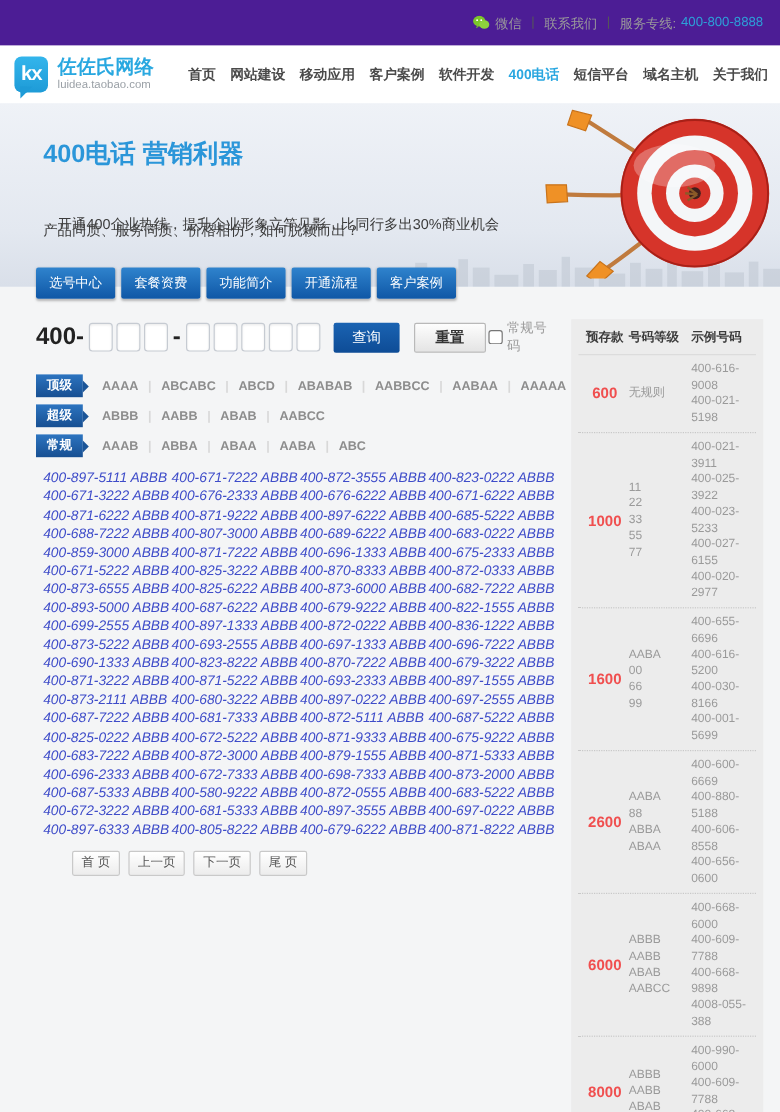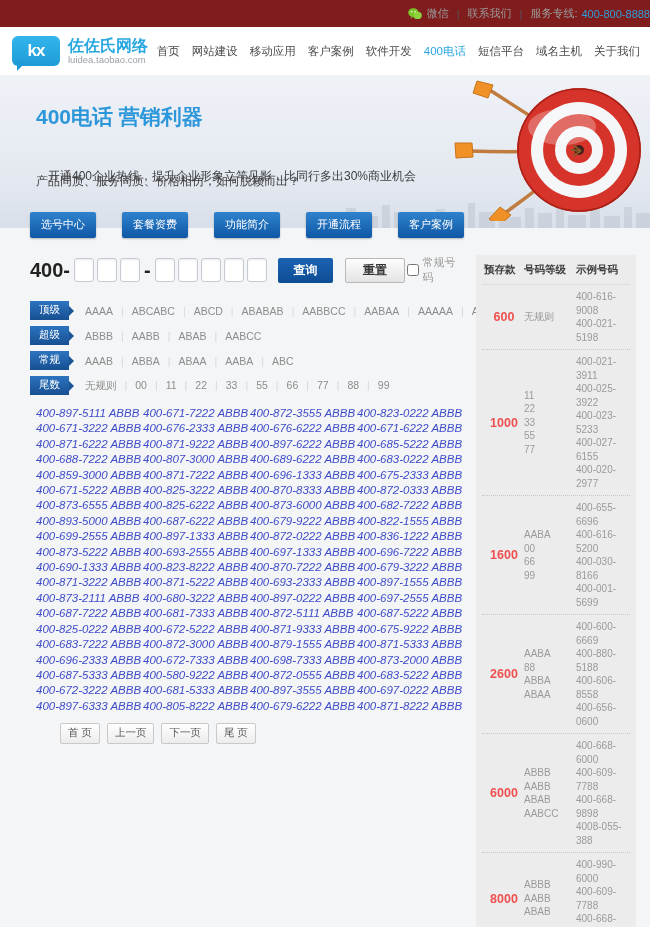--- a/index.html
+++ b/index.html
@@ -1,81 +1,81 @@
 <!DOCTYPE html>
 <html><head>
 <meta charset="utf-8">
 <style>
   * { margin:0; padding:0; box-sizing:border-box; }
   body { width:650px; font-family:"Liberation Sans","DejaVu Sans",sans-serif; background:#fff; }
   a { text-decoration:none; cursor:pointer; }
 
   
-  .topbar { height:27px; background:#7f1d1d; display:flex; align-items:center; justify-content:flex-end; font-size:11px; color:#9a9a9a; }
+  .topbar { height:38px; background:#4c1d95; display:flex; align-items:center; justify-content:flex-end; padding-right:14px; font-size:11px; color:#9a9a9a; }
   .topbar a { color:#9a9a9a; }
   .tsep { margin:0 8px; color:#55555a; }
   .tsep::before { content:"|"; }
   .hotline-num { color:#2d9fd8; margin-left:4px; }
   .wx-ico { display:inline-block; margin-right:5px; line-height:0; }
 
   
   .header { height:48px; background:#fff; display:flex; align-items:center; padding:0 8px 0 12px; }
   .logo { display:flex; align-items:center; }
-  .logo-mark { position:relative; width:48px; height:30px; background:linear-gradient(180deg,#33b5ec,#1e9bd7); border-radius:6px; color:#fff; font-weight:bold; font-size:17px; display:flex; align-items:center; justify-content:center; letter-spacing:-1px; }
+  .logo-mark { position:relative; width:28px; height:30px; background:linear-gradient(180deg,#33b5ec,#1e9bd7); border-radius:6px; color:#fff; font-weight:bold; font-size:17px; display:flex; align-items:center; justify-content:center; letter-spacing:-1px; }
   .logo-mark::after { content:""; position:absolute; left:5px; bottom:-5px; border:5px solid transparent; border-top-color:#1e9bd7; border-left-color:#1e9bd7; }
   .logo-text { margin-left:8px; }
   .logo-name { color:#29a8e0; font-weight:bold; font-size:16px; line-height:17px; }
   .logo-domain { color:#9aa0a6; font-size:9.5px; }
   .nav { margin-left:auto; display:flex; gap:8px; align-items:center; white-space:nowrap; }
-  .nav a { color:#4a4a4a; font-size:11.5px; padding:4px 2px; }
+  .nav a { color:#4a4a4a; font-size:11.5px; padding:4px 2px;font-weight:bold; }
   .nav a.active { color:#2aa7e0; }
 
   
   .banner { position:relative; height:153px; background:linear-gradient(180deg,#eff2f7 0%,#e3e8f0 70%,#d9dfe9 100%); }
   .banner-title { position:absolute; left:36px; top:28px; font-size:21px; font-weight:bold; color:#2b96d9; }
   .banner-line1 { position:absolute; left:36px; top:70px; font-size:12px; color:#3c3c3c;margin-top:28px; }
   .banner-line2 { position:absolute; left:48px; top:93px; font-size:12px; color:#3c3c3c; }
   .dartboard { position:absolute; right:8px; top:4px; line-height:0; }
   .skyline { position:absolute; right:0; bottom:0; line-height:0; opacity:.55; }
-  .tabstrip { position:absolute; left:30px; bottom:-10px; display:flex; gap:26px; }
+  .tabstrip { position:absolute; left:30px; bottom:-10px; display:flex; gap:5px; }
   .tabstrip a { display:block; padding:5px 11px 6px; font-size:11px; color:#fff; background:linear-gradient(180deg,#2f83cd,#0f57a6); border-radius:2px; box-shadow:0 1px 2px rgba(0,0,0,.25); white-space:nowrap; }
 
   
   .main { background:#f4f5f6; min-height:532px; }
   .main-inner { display:flex; padding:27px 14px 20px 30px; }
   .left { flex:1; padding-right:12px; min-width:0; }
 
   .searchrow { display:flex; align-items:center; }
   .num-prefix, .num-dash { font-size:20px; font-weight:bold; color:#222; margin-right:4px; }
   .num-dash { margin:0 4px 0 1px; }
   .digit { width:20px; height:24px; border:1px solid #c6cbd2; border-radius:3px; margin-right:3px; background:#fff; box-shadow:inset 0 1px 2px rgba(0,0,0,.08); }
-  .btn-query { margin-left:8px; width:58px; height:25px; border:0; border-radius:2px; background:linear-gradient(180deg,#1a63b2,#0e4c96); color:#fff; font-size:12px; font-weight:bold; cursor:pointer; }
+  .btn-query { margin-left:8px; width:58px; height:25px; border:0; border-radius:2px; background:linear-gradient(180deg,#1a63b2,#0e4c96); color:#fff; font-size:12px; font-weight:normal; cursor:pointer; }
   .btn-reset { margin-left:12px; width:62px; height:25px; border:1px solid #b9b9b9; border-radius:2px; background:linear-gradient(180deg,#fdfdfd,#e4e4e4); color:#333; font-size:12px; font-weight:bold; cursor:pointer;font-family:Liberation Serif, serif; }
   .chk-wrap { margin-left:2px; display:flex; align-items:center; font-size:11px; color:#999; }
   .chk-wrap input { width:12px; height:12px; margin-right:4px; }
 
-  .filters { margin-top:16px; }
+  .filters { margin-top:16px;font-weight:bold; }
   .frow { display:flex; align-items:center; margin-bottom:6px; }
   .flabel { position:relative; background:linear-gradient(180deg,#2c74c0,#174f92); color:#fff; font-size:10.5px; padding:2px 9px 3px; white-space:nowrap; }
   .flabel::after { content:""; position:absolute; right:-5px; top:50%; margin-top:-5px; border-top:5px solid transparent; border-bottom:5px solid transparent; border-left:5px solid #1b5598; }
   .fopts { margin-left:16px; font-size:10.5px; color:#8d8d8d; }
   .fopts .opt { cursor:pointer; }
   .fopts .opt:not(:last-child)::after { content:"|"; color:#d8d8d8; margin:0 8px; }
 
   .numgrid { margin-top:11px; display:grid; grid-template-columns:repeat(4,1fr); padding-left:6px;font-style:italic; }
   .numgrid a { color:#3e4cc9; font-size:11.5px; line-height:15.4px; white-space:nowrap; }
 
   .pager { margin-top:9px; padding-left:30px; display:flex; gap:7px; }
   .pager a { display:block; padding:2px 7px 3px; border:1px solid #c9c9c9; background:linear-gradient(180deg,#fff,#ececec); color:#555; font-size:10.5px; border-radius:2px; white-space:nowrap; }
 
   
   .right { width:160px; flex-shrink:0; }
   .sidepanel { background:#ececec; padding:0 6px; }
   .shead { display:flex; padding:8px 2px 7px; border-bottom:1px solid #dcdcdc; font-size:10.5px; font-weight:bold; color:#3c3c3c; }
-  .shead span:nth-child(1){ width:40px; }
+  .shead span:nth-child(1){ width:40px; text-align:center; }
   .shead span:nth-child(2){ width:52px; }
   .shead span:nth-child(3){ flex:1; }
   .sgroup { display:flex; align-items:center; padding:5px 2px; }
   .sgroup + .sgroup { border-top:1px dotted #c8c8c8; }
   .sprice { width:40px; text-align:center; font-weight:bold; color:#f04f4f; font-size:12.5px; }
   .sgrades { width:52px; color:#9a9a9a; font-size:10px; white-space:pre-line; line-height:13.5px; }
   .sex { flex:1; color:#9a9a9a; font-size:10px; white-space:pre-line; line-height:13.5px; }
 </style>
 </head>
 <body>
@@ -212,24 +212,20 @@
           <span class="flabel">顶级</span>
           <span class="fopts"><span class="opt">AAAA</span><span class="opt">ABCABC</span><span class="opt">ABCD</span><span class="opt">ABABAB</span><span class="opt">AABBCC</span><span class="opt">AABAA</span><span class="opt">AAAAA</span><span class="opt">AAABBB</span></span>
         </div>
         <div class="frow">
           <span class="flabel">超级</span>
           <span class="fopts"><span class="opt">ABBB</span><span class="opt">AABB</span><span class="opt">ABAB</span><span class="opt">AABCC</span></span>
         </div>
         <div class="frow">
           <span class="flabel">常规</span>
           <span class="fopts"><span class="opt">AAAB</span><span class="opt">ABBA</span><span class="opt">ABAA</span><span class="opt">AABA</span><span class="opt">ABC</span></span>
-        </div>
-        <div class="frow">
-          <span class="flabel">尾数</span>
-          <span class="fopts"><span class="opt">无规则</span><span class="opt">00</span><span class="opt">11</span><span class="opt">22</span><span class="opt">33</span><span class="opt">55</span><span class="opt">66</span><span class="opt">77</span><span class="opt">88</span><span class="opt">99</span></span>
         </div>
       </div>
 
       <div class="numgrid">
 
       <a>400-897-5111 ABBB</a>
           <a>400-671-7222 ABBB</a>
           <a>400-872-3555 ABBB</a>
           <a>400-823-0222 ABBB</a>
           <a>400-671-3222 ABBB</a>

